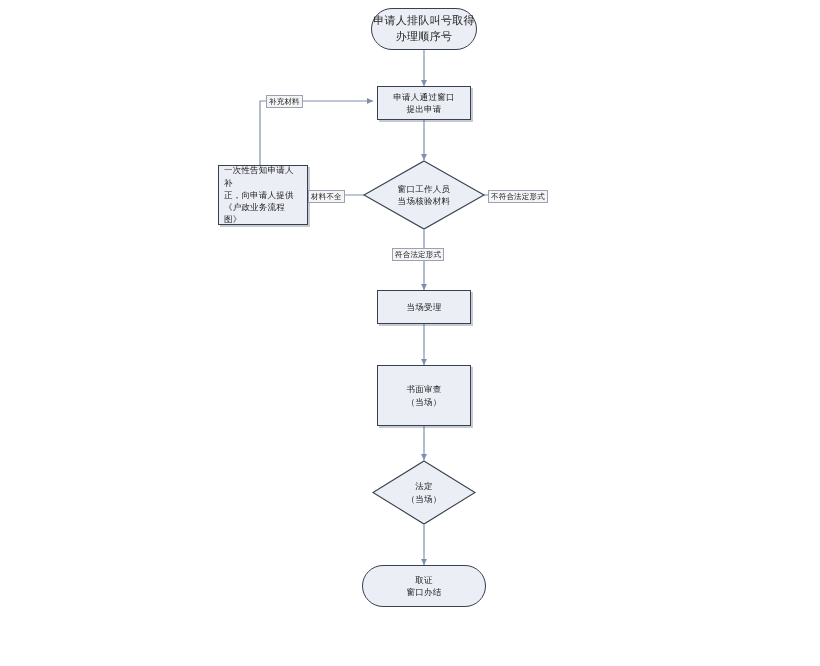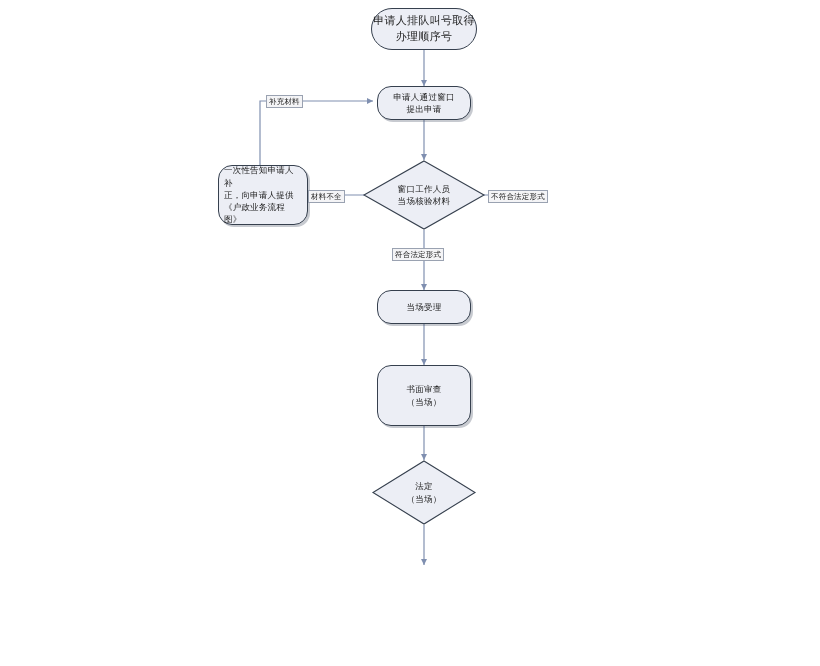--- a/index.html
+++ b/index.html
@@ -25,21 +25,20 @@
     position: absolute;
     box-sizing: border-box;
     display: flex;
     align-items: center;
     justify-content: center;
     text-align: center;
     color: #1b1b1b;
     line-height: 1.45;
     white-space: pre-line;
     z-index: 3;
-    border-radius: 14px;
   }
   .rect {
     background: #eceef5;
     border: 1px solid #36404e;
     box-shadow: 2px 2px 0 rgba(70, 80, 100, 0.30);
   }
   .terminator {
     background: #eceef5;
     border: 1px solid #36404e;
     border-radius: 999px;
@@ -153,14 +152,16 @@
 （当场）</div>
 
   <div class="diamond-wrap" style="left:372px; top:460px; width:104px; height:65px;">
     <svg width="104" height="65" viewBox="0 0 104 65">
       <polygon points="52,1 103,32.5 52,64 1,32.5" fill="#eceef5" stroke="#36404e" stroke-width="1.1"></polygon>
     </svg>
     <div class="diamond-label t-dia">法定
 （当场）</div>
   </div>
 
+  <div class="node terminator t-end" style="left:362px; top:565px; width:124px; height:42px;">取证
+窗口办结</div>
 
 </div>
 
 </body></html>

